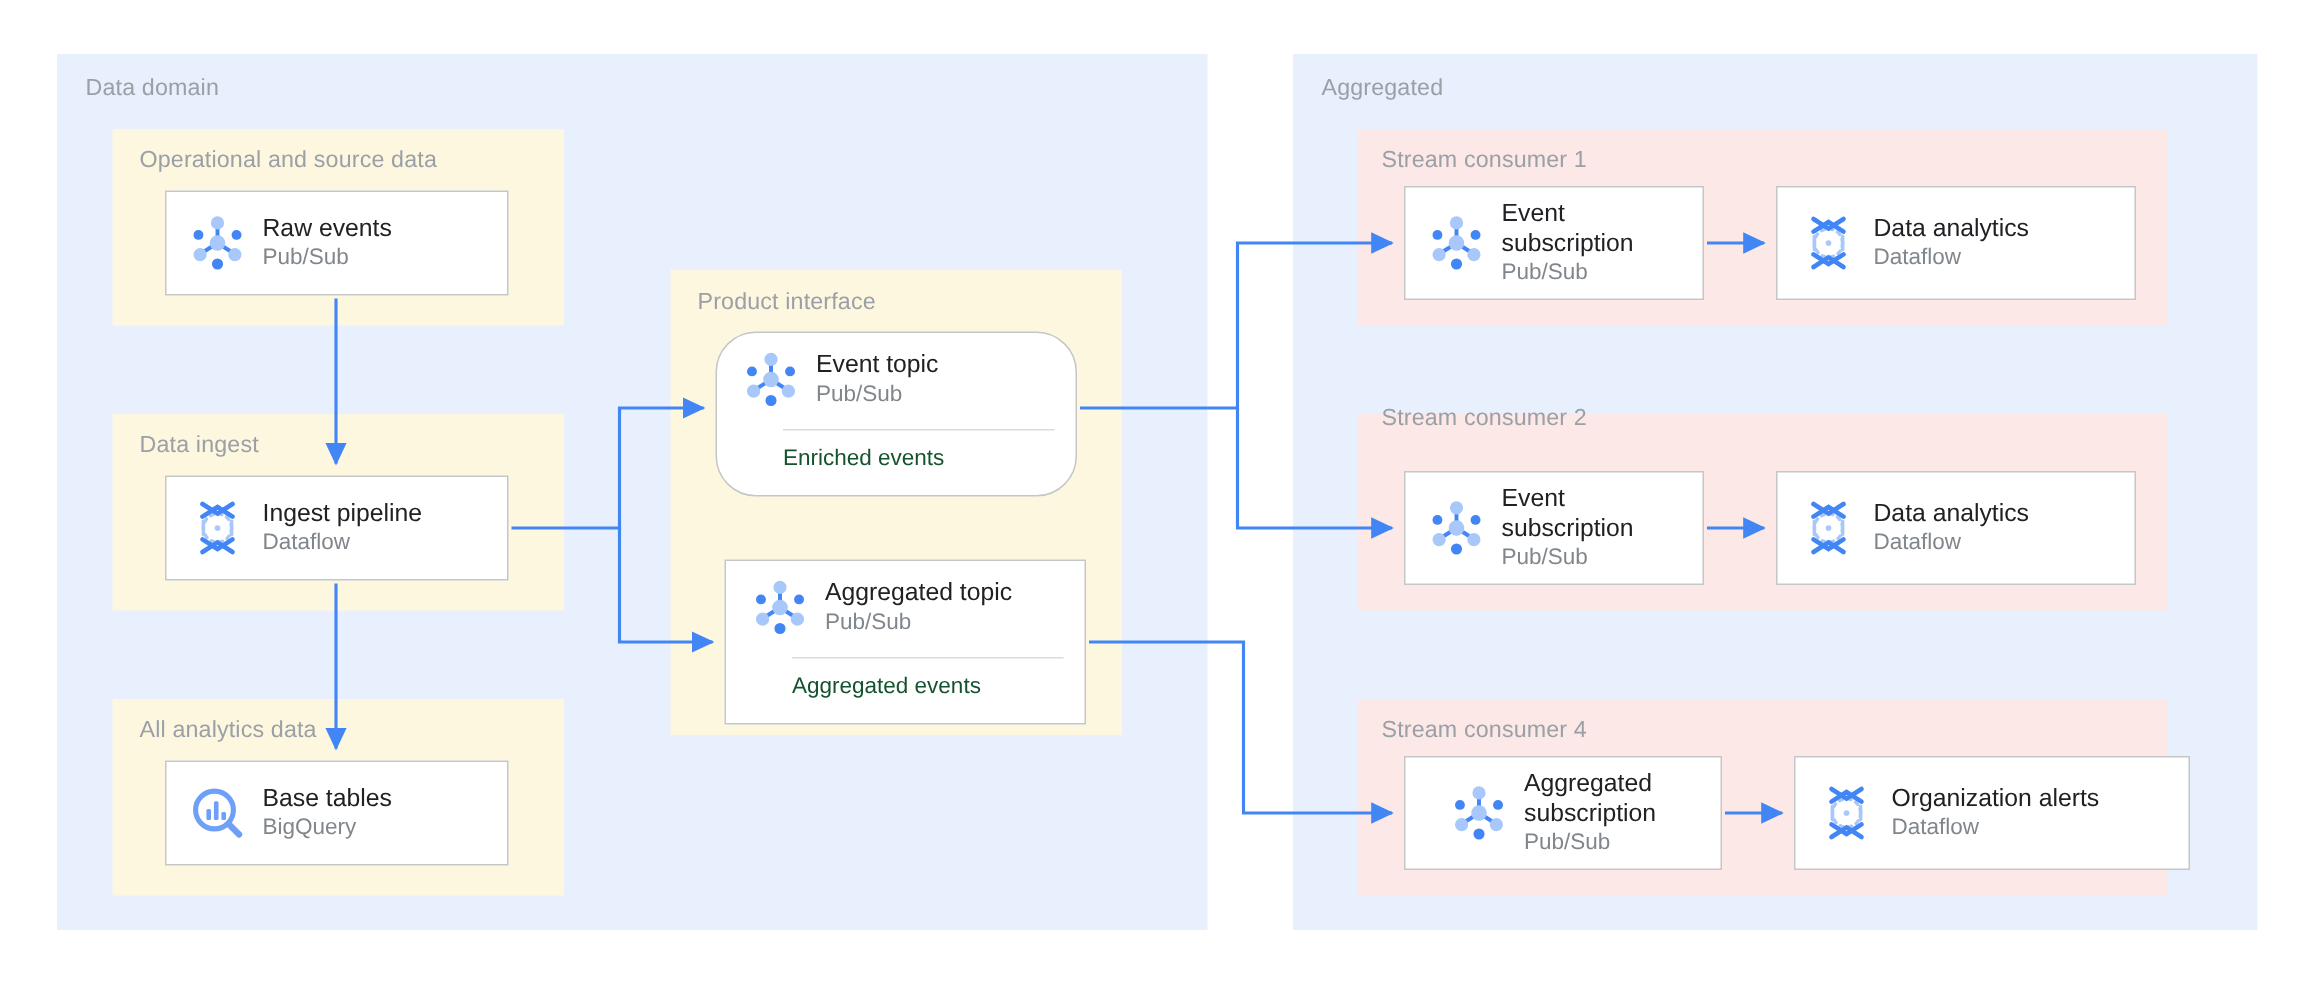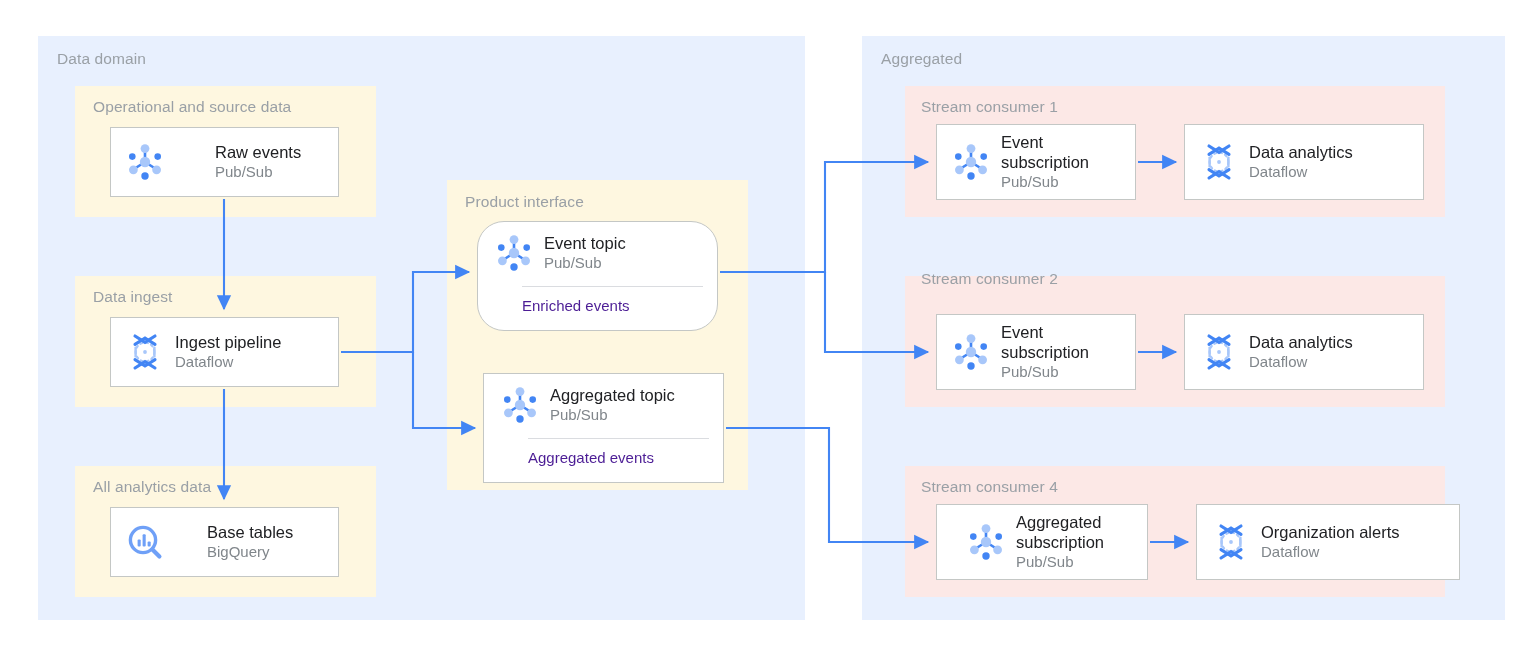--- a/index.html
+++ b/index.html
@@ -27,41 +27,41 @@
     background:#ffffff;
     border:1px solid #c4c7c5;
     display:flex;
     align-items:center;
     padding:0 10px 0 12px;
   }
   .card .ico{flex:0 0 auto;width:44px;height:44px;display:block;margin-right:8px;}
   .card.topic{display:block;padding:0;}
   .topic-top{display:flex;align-items:center;height:62px;padding:0 10px 0 14px;box-sizing:border-box;}
   .topic-divider{height:1px;background:#dadce0;margin:2px 14px 0 44px;}
-  .topic-foot{font-size:15px;color:#4c1d95;padding:11px 0 0 44px;line-height:1;}
+  .topic-foot{font-size:15px;color:#14532d;padding:11px 0 0 44px;line-height:1;}
 
   .txt{display:flex;flex-direction:column;justify-content:center;min-width:0;}
   .t1{font-size:16.5px;color:#202124;line-height:1.18;white-space:pre-line;}
   .t2{font-size:15px;color:#80868b;line-height:1.2;margin-top:1px;}
 
   svg.ico{overflow:visible;}
   #wires{position:absolute;left:0;top:0;width:1534px;height:660px;pointer-events:none;}
 </style>
 </head>
 <body>
 
 <div id="stage">
 
   <div class="panel panel-outer" style="left:38px;top:36px;width:767px;height:584px;"></div>
   <div class="panel-label" style="left:57px;top:51px;">Data domain</div>
 
   <div class="panel panel-group-yellow" style="left:75px;top:86px;width:301px;height:131px;"></div>
   <div class="panel-label" style="left:93px;top:99px;">Operational and source data</div>
 
-  <div class="card" style="left:110px;top:127px;width:229px;height:70px;gap:40px;">
+  <div class="card" style="left:110px;top:127px;width:229px;height:70px;">
     <svg class="ico" viewBox="0 0 44 44">
       <g stroke="#4285f4" stroke-width="2.6" stroke-linecap="round">
         <line x1="22" y1="22" x2="22" y2="10"></line>
         <line x1="22" y1="22" x2="11" y2="29"></line>
         <line x1="22" y1="22" x2="33" y2="29"></line>
       </g>
       <circle cx="22" cy="22" r="5.2" fill="#a8c7fa"></circle>
       <circle cx="22" cy="8.6" r="4.4" fill="#a8c7fa"></circle>
       <circle cx="9.3" cy="16.6" r="3.3" fill="#4285f4"></circle>
       <circle cx="34.7" cy="16.6" r="3.3" fill="#4285f4"></circle>
@@ -97,21 +97,21 @@
     </svg>
     <div class="txt">
       <span class="t1">Ingest pipeline</span>
       <span class="t2">Dataflow</span>
     </div>
   </div>
 
   <div class="panel panel-group-yellow" style="left:75px;top:466px;width:301px;height:131px;"></div>
   <div class="panel-label" style="left:93px;top:479px;">All analytics data</div>
 
-  <div class="card" style="left:110px;top:507px;width:229px;height:70px;gap:32px;">
+  <div class="card" style="left:110px;top:507px;width:229px;height:70px;">
     <svg class="ico" viewBox="0 0 44 44">
       <circle cx="20" cy="20" r="12.6" fill="none" stroke="#6fa0f7" stroke-width="3.4"></circle>
       <g fill="#6fa0f7">
         <rect x="14.6" y="19.4" width="3.1" height="7.2" rx="1"></rect>
         <rect x="19.6" y="14.2" width="3.1" height="12.4" rx="1"></rect>
         <rect x="24.6" y="21.4" width="3.1" height="5.2" rx="1"></rect>
       </g>
       <line x1="29.4" y1="29.4" x2="36.4" y2="36.4" stroke="#6fa0f7" stroke-width="4.2" stroke-linecap="round"></line>
     </svg>
     <div class="txt">

